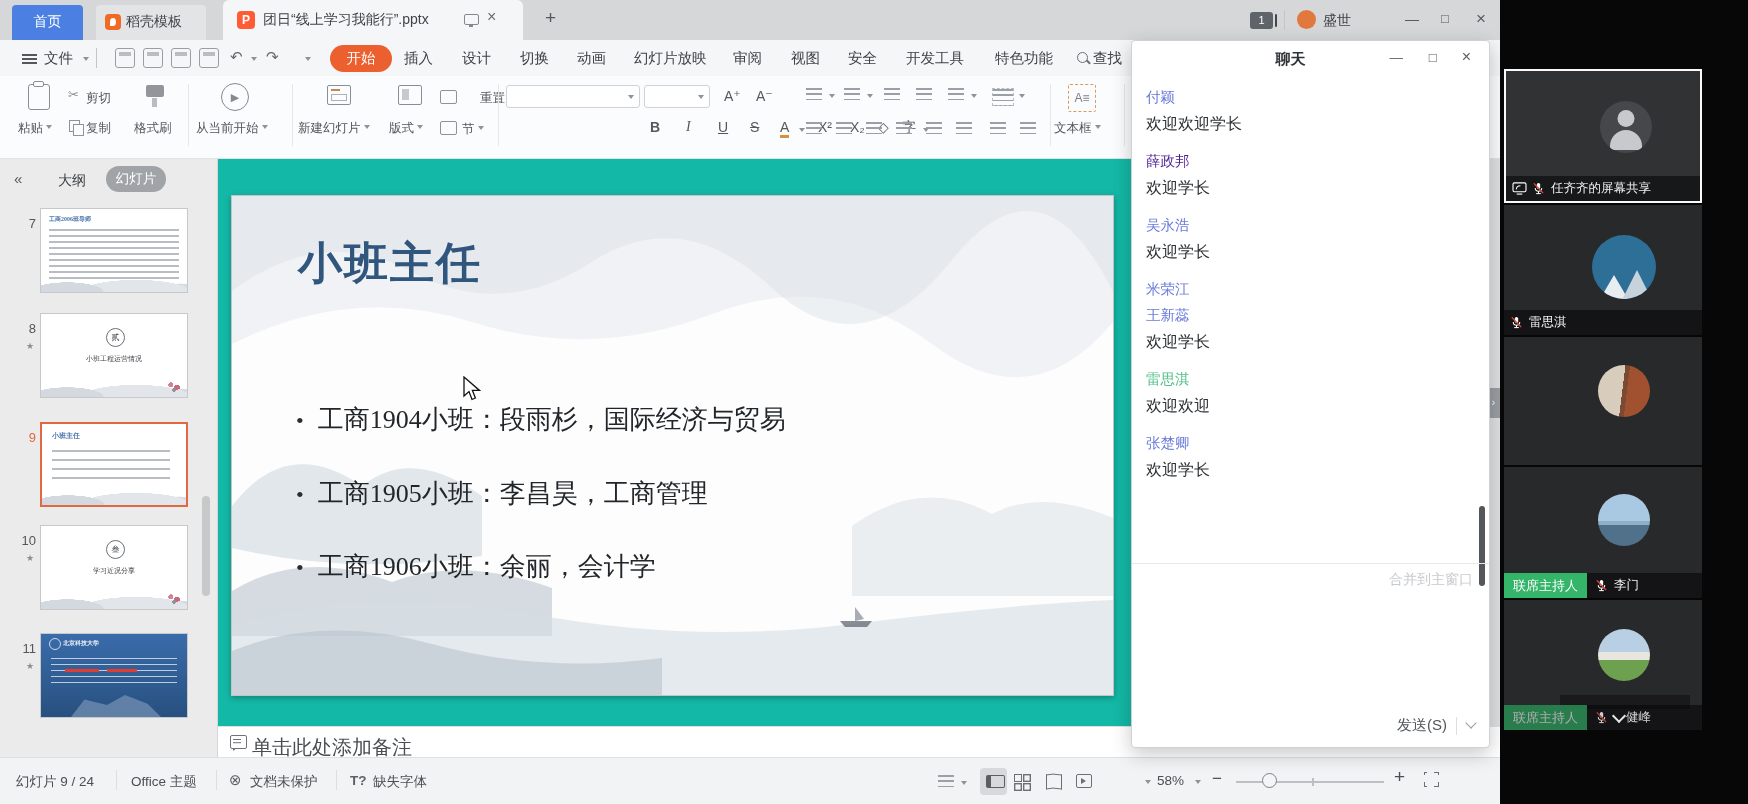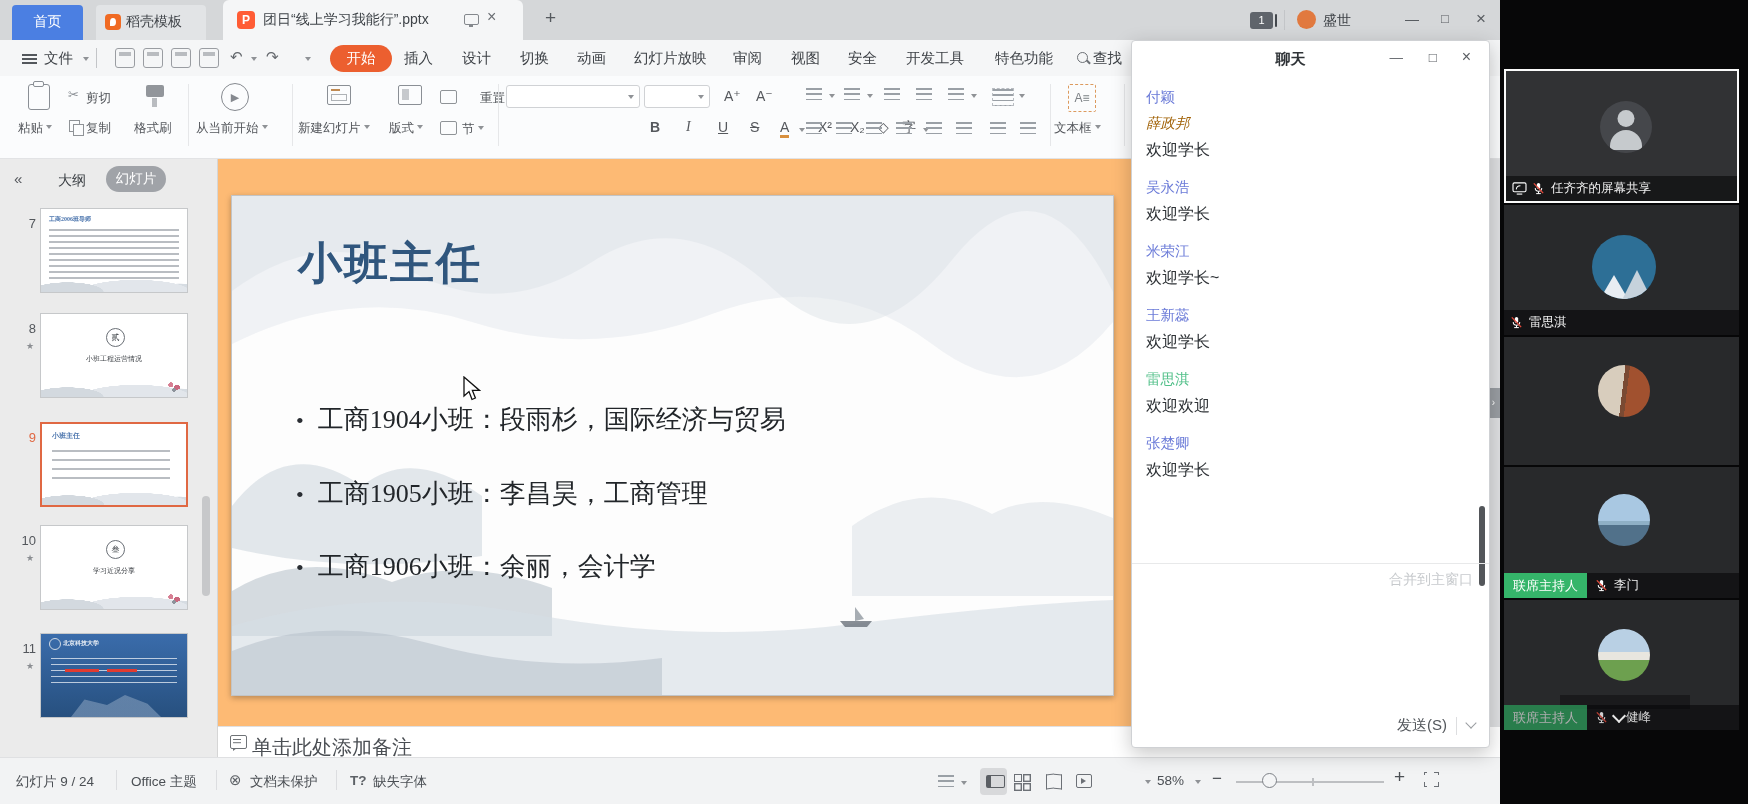--- a/index.html
+++ b/index.html
@@ -2,21 +2,21 @@
 <html><head>
 <meta charset="utf-8">
 <style>
   html,body{margin:0;padding:0;background:#222;}
   #app{position:relative;width:1748px;height:804px;overflow:hidden;background:#070708;
        font-family:"Liberation Sans","DejaVu Sans",sans-serif;-webkit-font-smoothing:antialiased;}
   .ab{position:absolute;}
   .tri{display:inline-block;width:0;height:0;border:3.2px solid transparent;border-top:4.2px solid #8f9296;vertical-align:middle;margin-left:3px;}
   .chev{display:inline-block;width:7px;height:7px;border-right:1.6px solid #9a9da1;border-bottom:1.6px solid #9a9da1;transform:rotate(45deg);}
   
-  #wps{position:absolute;left:0;top:0;width:1747px;height:804px;background:#fdba74;}
+  #wps{position:absolute;left:0;top:0;width:1747px;height:804px;background:#14b8a6;}
   .tabbar{position:absolute;left:0;top:0;width:1500px;height:40px;background:#d5d7d9;}
   .tab-home{position:absolute;left:12px;top:5px;width:71px;height:35px;background:#4b7fe2;color:#fff;
             font-size:14px;text-align:center;line-height:33px;border-radius:4px 4px 0 0;}
   .tab-docer{position:absolute;left:96px;top:5px;width:110px;height:35px;background:#e2e4e6;color:#41454a;
              font-size:14px;line-height:33px;border-radius:4px 4px 0 0;padding-left:30px;box-sizing:border-box;}
   .docer-ic{position:absolute;left:9px;top:9px;width:16px;height:16px;border-radius:4px;background:#f06a23;}
   .docer-ic::after{content:"";position:absolute;left:5px;top:4px;width:6px;height:8px;border-radius:50% 50% 50% 0;background:#fff;}
   .tab-doc{position:absolute;left:223px;top:0px;width:300px;height:40px;background:#f5f6f7;border-radius:6px 6px 0 0;}
   .wpp-ic{position:absolute;left:14px;top:11px;width:18px;height:18px;border-radius:4px;background:#ff5c35;color:#fff;
           font-size:12px;font-weight:bold;text-align:center;line-height:18px;}
@@ -132,21 +132,21 @@
   .cdivider{position:absolute;left:0;right:0;top:522px;height:1px;background:#e8e9ea;}
   .cmerge{position:absolute;right:16px;top:530px;font-size:14px;color:#c7cacd;}
   .cinput{position:absolute;left:14px;top:550px;width:300px;height:120px;border:none;outline:none;resize:none;
           font-size:15px;font-family:inherit;color:#33363a;background:transparent;}
   .cinput::placeholder{color:#c7cacd;}
   .csend{position:absolute;right:42px;bottom:12px;font-size:15px;color:#53575c;text-align:right;}
   .csend-div{position:absolute;right:32px;bottom:12px;width:1px;height:18px;background:#dddee0;}
   .csend-chev{position:absolute;right:14px;bottom:20px;}
   
   #vsb{position:absolute;left:1500px;top:0;width:248px;height:804px;background:#070708;}
-  .tile{position:absolute;left:4px;width:235px;background:#28292b;overflow:hidden;}
+  .tile{position:absolute;left:4px;width:198px;background:#28292b;overflow:hidden;}
   .tile.sel{border:2px solid #fafafa;box-sizing:border-box;background:#313234;}
   .namebar{position:absolute;left:0;right:0;bottom:0;height:25px;background:rgba(8,8,9,.62);display:flex;align-items:center;padding-left:6px;}
   .pname{color:#f2f2f2;font-size:12.5px;margin-left:6px;white-space:nowrap;}
   .pbadge{height:25px;line-height:25px;padding:0 9px;color:#fff;font-size:13px;margin-right:8px;flex:none;}
   .avat{position:absolute;border-radius:50%;overflow:hidden;}
   .av-person{background:#45474b;}
   .av-person::before{content:"";position:absolute;left:50%;top:9px;transform:translateX(-50%);width:17px;height:17px;border-radius:50%;background:#c6cacd;}
   .av-person::after{content:"";position:absolute;left:50%;top:29px;transform:translateX(-50%);width:32px;height:20px;border-radius:16px 16px 0 0;background:#c6cacd;}
   .av-logo{background:#2d6f96;}
   .av-logo::before{content:"";position:absolute;left:8px;top:26px;width:0;height:0;border:14px solid transparent;border-bottom:24px solid #e8edf2;}
@@ -390,32 +390,32 @@
 
   <div id="chat">
     <div class="chat-title">聊天</div>
     <span class="cctl" style="right:86px">—</span>
     <span class="cctl" style="right:52px">□</span>
     <span class="cctl" style="right:18px;font-size:16px;top:7px">×</span>
 
     <div class="cmsg">
       <div>
         <div class="cname" style="color: rgb(107, 123, 216);">付颖</div>
-      </div>
-      <div>
-        <div class="cname" style="color: #a16207; font-style: italic;">薛政邦</div>
+        <div class="ctext">欢迎欢迎学长</div>
+      </div>
+      <div>
+        <div class="cname" style="color: #4c1d95;">薛政邦</div>
         <div class="ctext">欢迎学长</div>
       </div>
       <div>
         <div class="cname" style="color: rgb(107, 123, 216);">吴永浩</div>
         <div class="ctext">欢迎学长</div>
       </div>
       <div>
         <div class="cname" style="color: rgb(107, 123, 216);">米荣江</div>
-        <div class="ctext">欢迎学长~</div>
       </div>
       <div>
         <div class="cname" style="color: rgb(107, 123, 216);">王新蕊</div>
         <div class="ctext">欢迎学长</div>
       </div>
       <div>
         <div class="cname" style="color: rgb(83, 192, 138);">雷思淇</div>
         <div class="ctext">欢迎欢迎</div>
       </div>
       <div>

